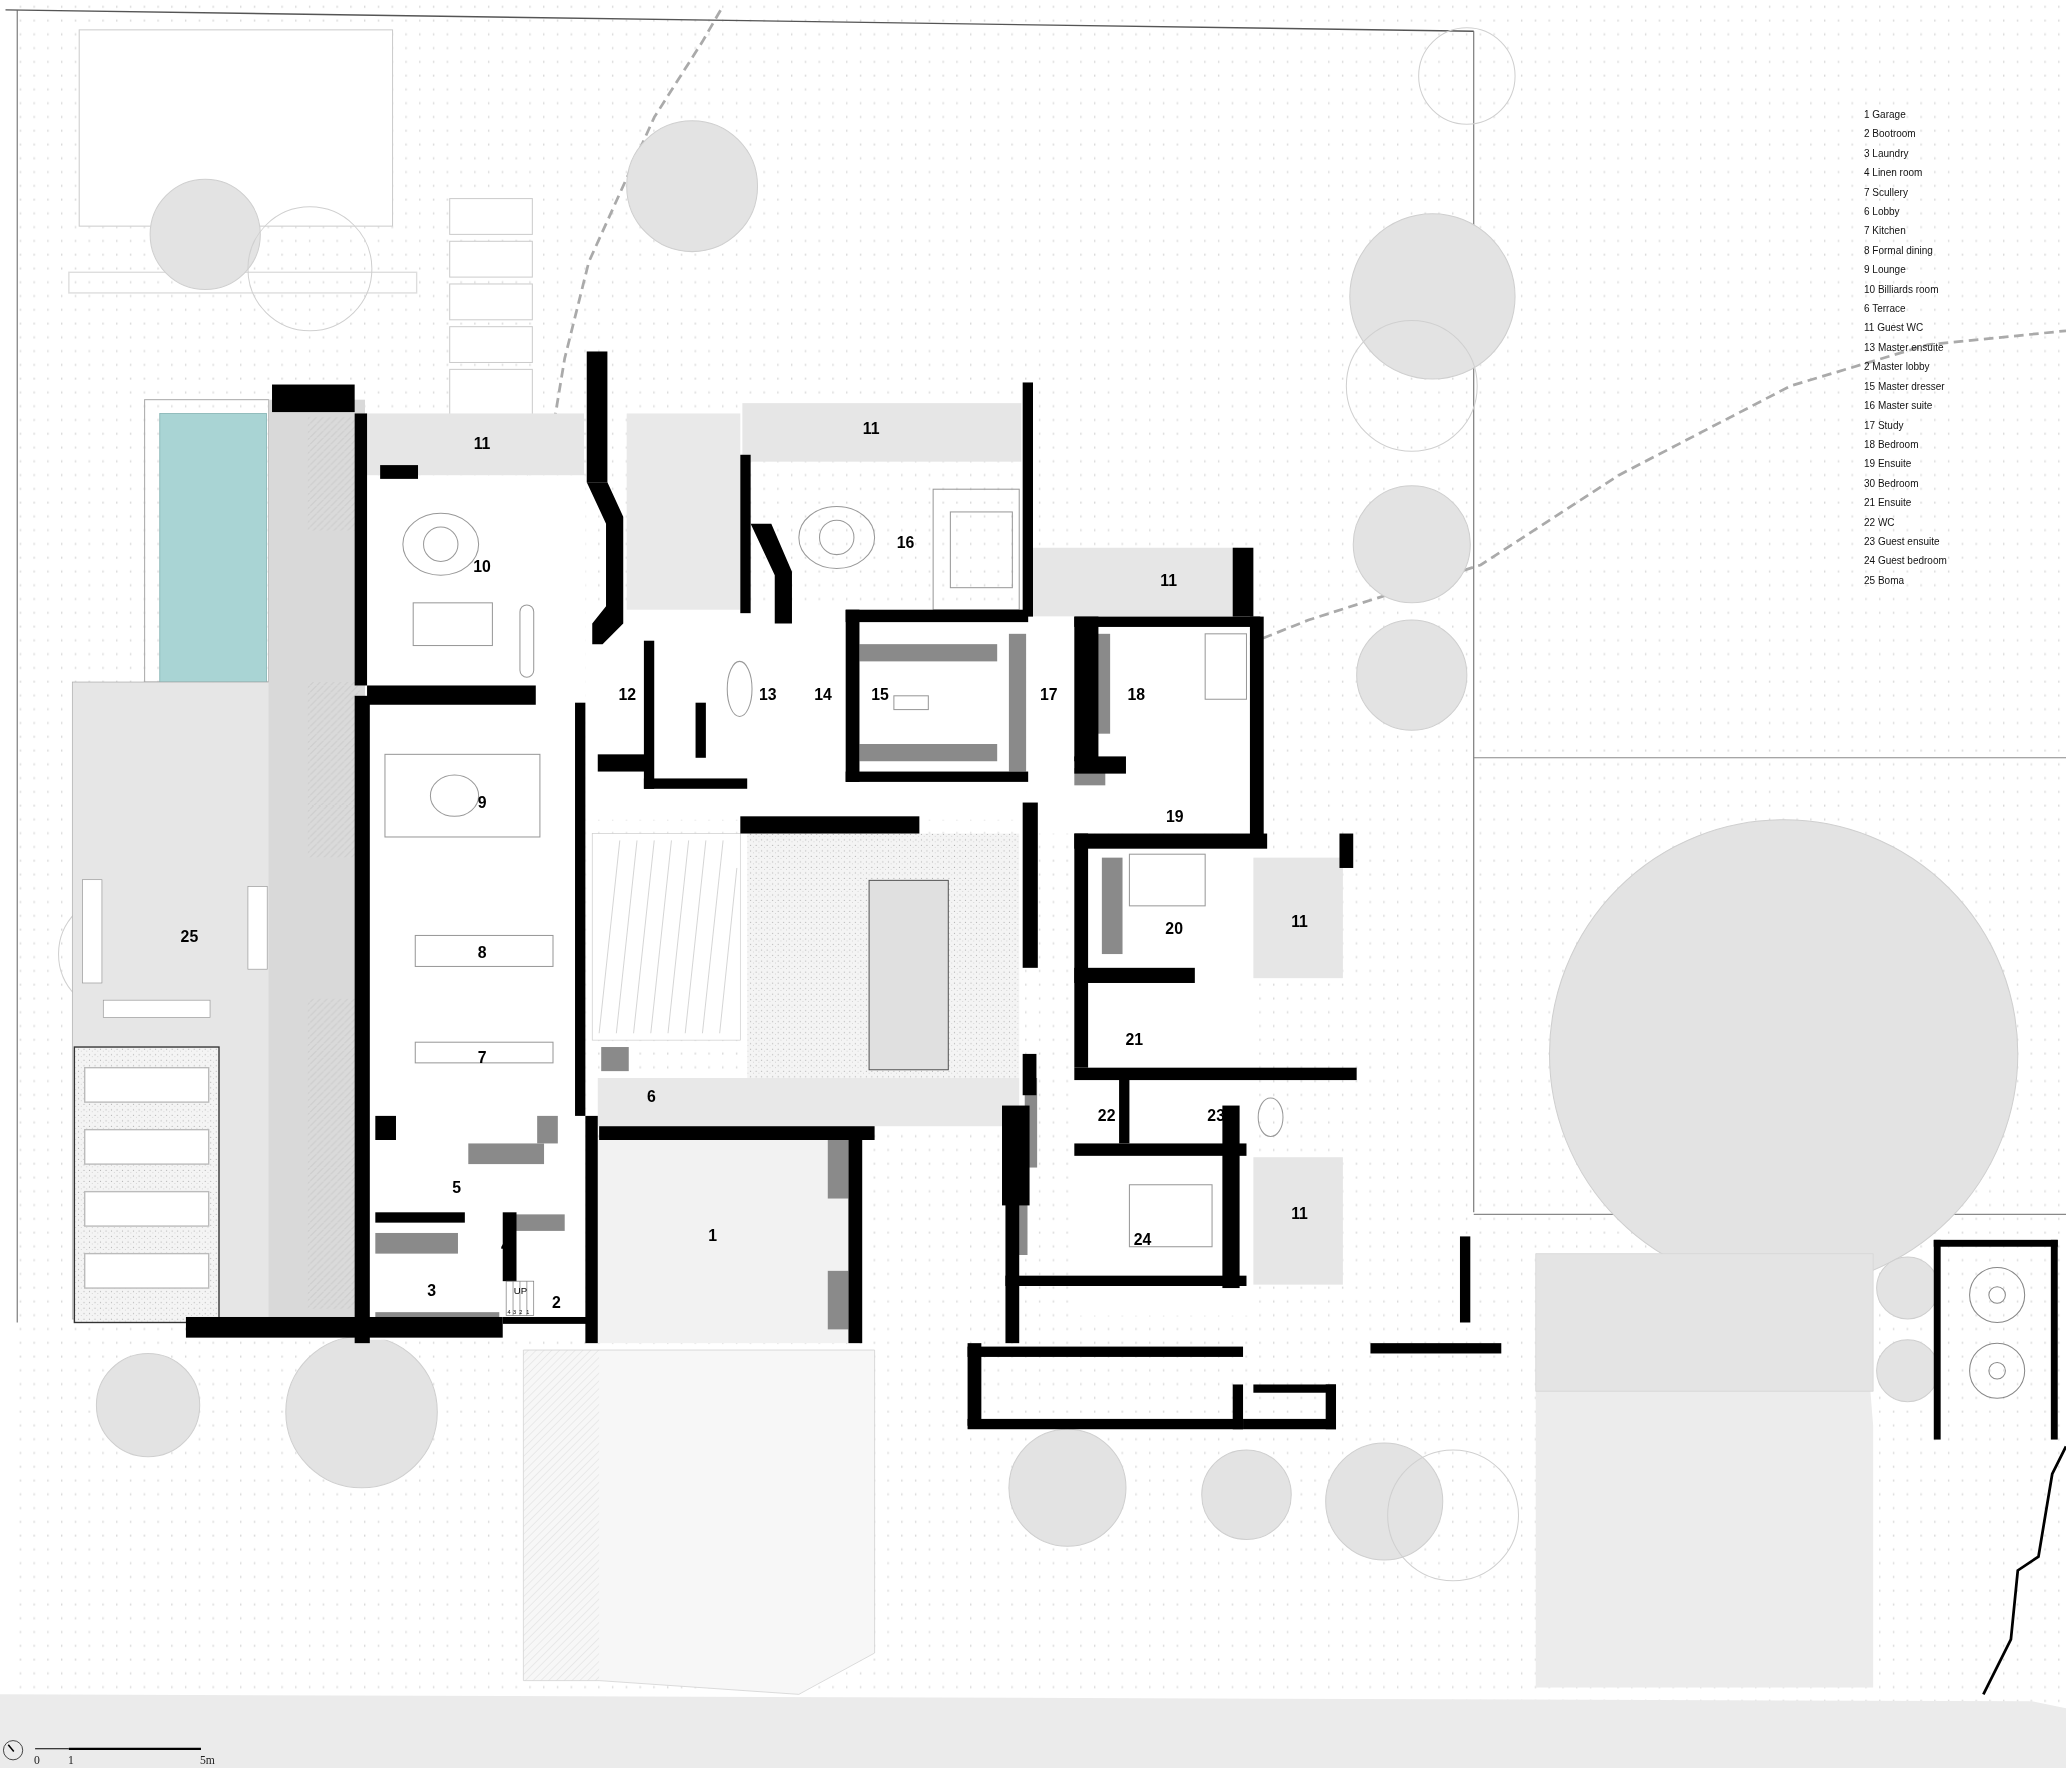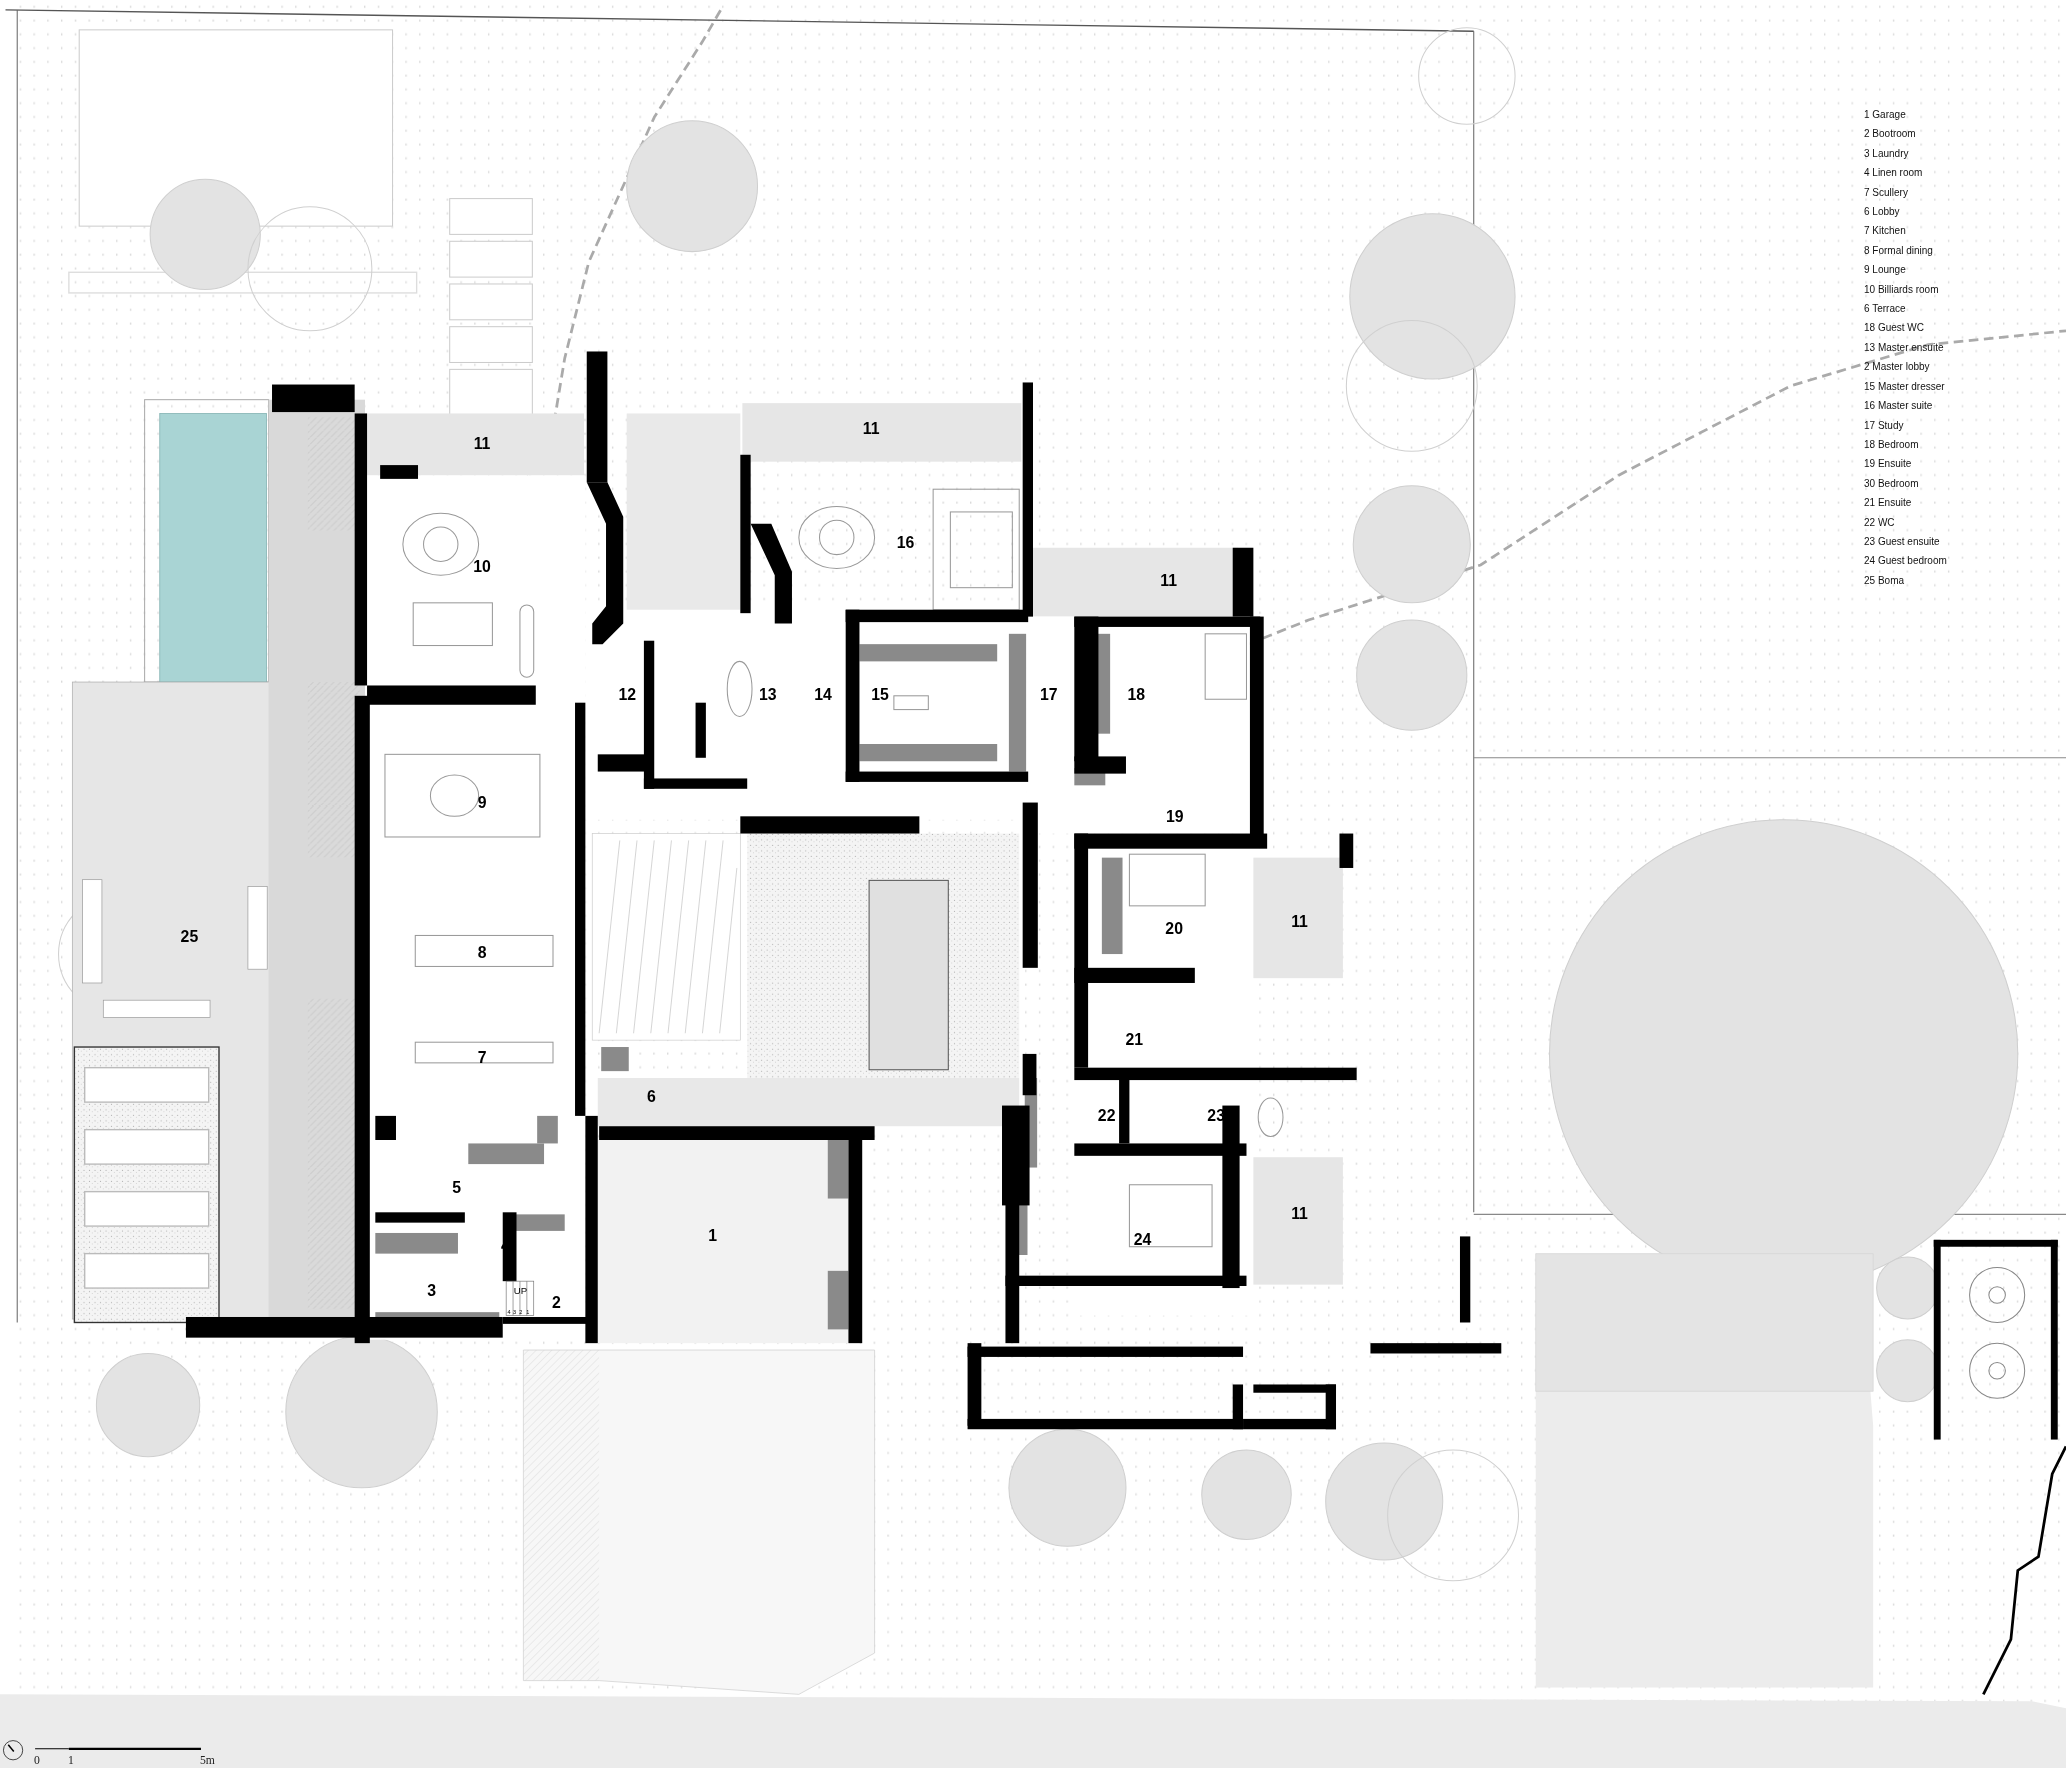--- a/index.html
+++ b/index.html
@@ -295,21 +295,21 @@
     <div>2 Bootroom</div>
     <div>3 Laundry</div>
     <div>4 Linen room</div>
     <div>7 Scullery</div>
     <div>6 Lobby</div>
     <div>7 Kitchen</div>
     <div>8 Formal dining</div>
     <div>9 Lounge</div>
     <div>10 Billiards room</div>
     <div>6 Terrace</div>
-    <div>18 Guest WC</div>
+    <div>11 Guest WC</div>
     <div>13 Master ensuite</div>
     <div>2 Master lobby</div>
     <div>15 Master dresser</div>
     <div>16 Master suite</div>
     <div>17 Study</div>
     <div>18 Bedroom</div>
     <div>19 Ensuite</div>
     <div>30 Bedroom</div>
     <div>21 Ensuite</div>
     <div>22 WC</div>

